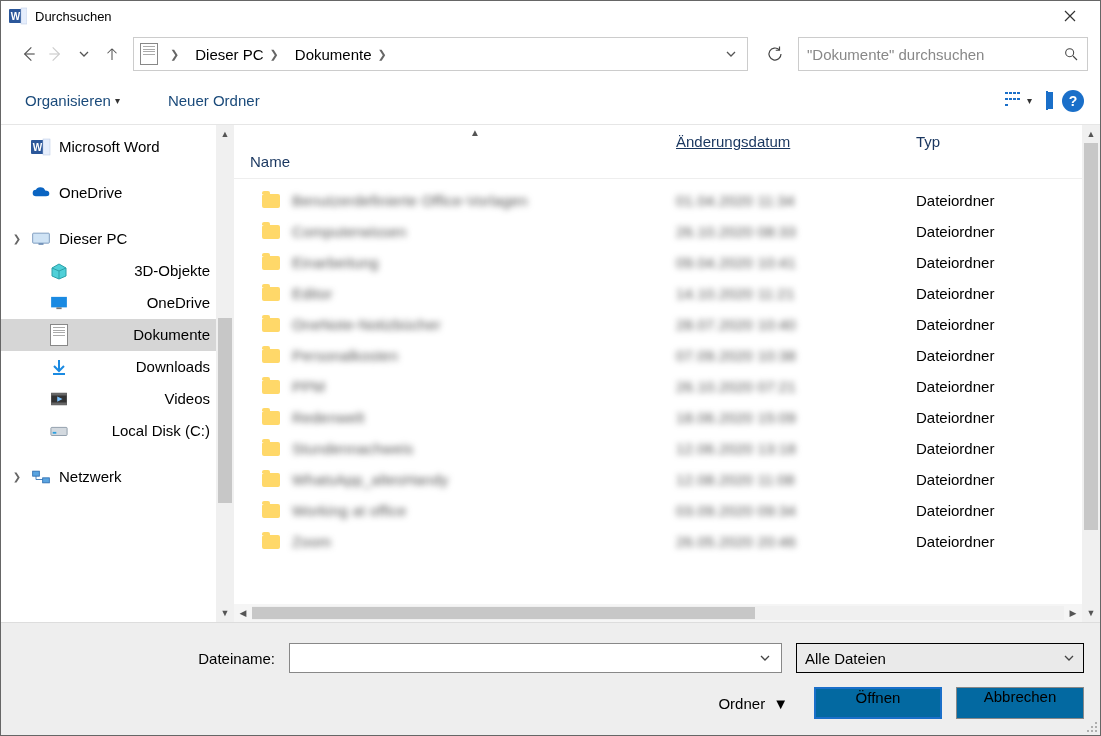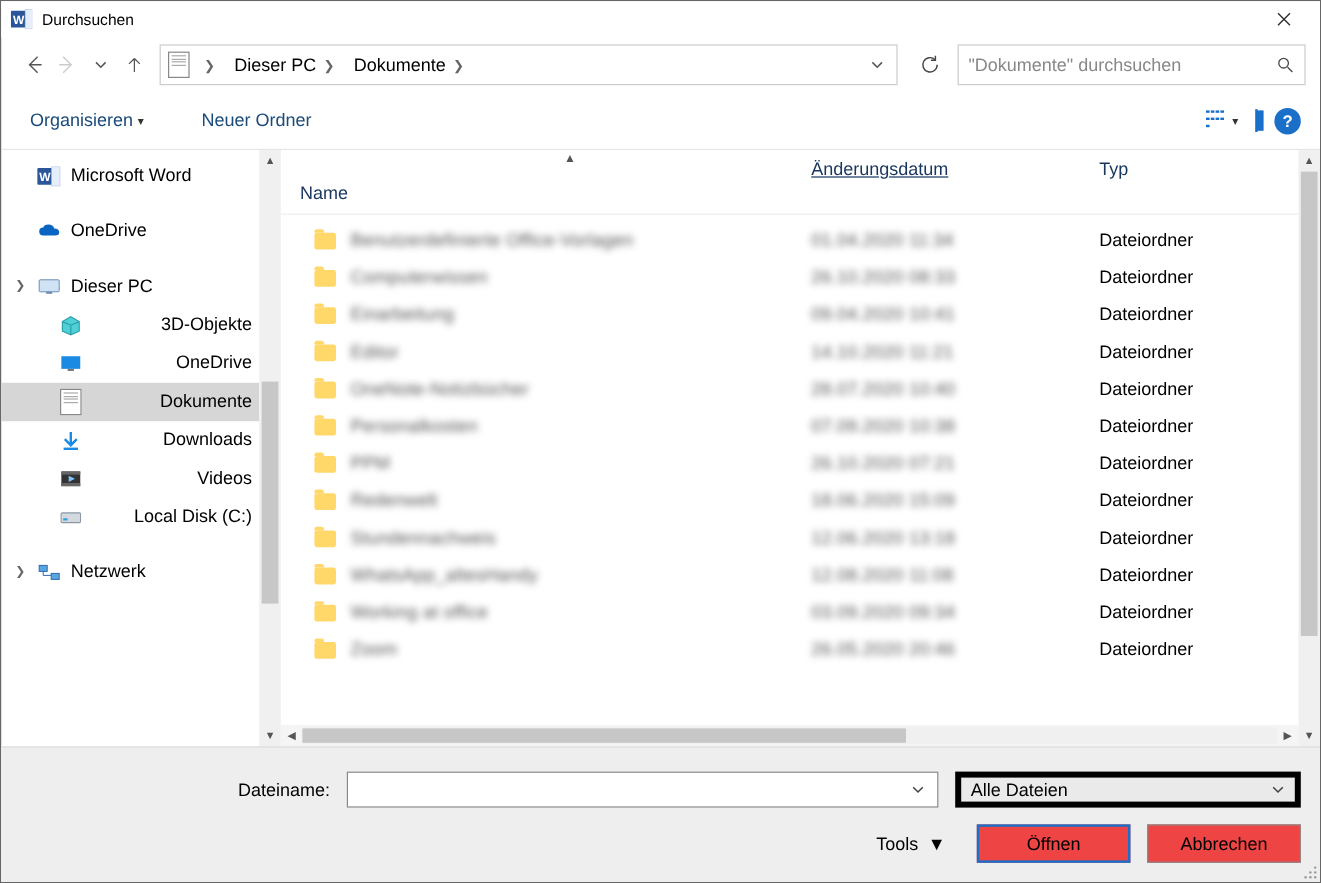--- a/index.html
+++ b/index.html
@@ -78,25 +78,25 @@
   .hscroll .arr { width:18px; display:flex; align-items:center; justify-content:center; font-size:9px; color:#555;}
   .hscroll .htrack { flex:1; height:14px; background:#f0f0f0; position:relative;}
   .hscroll .hthumb { position:absolute; top:1px; bottom:1px; left:0; width:62%; background:#c7c7c7;}
 
   
   .bottom { background:#eee; padding:20px 16px 16px 16px; display:flex; flex-direction:column; gap:14px; border-top:1px solid #ddd;}
   .brow { display:flex; align-items:center; gap:14px;}
   .brow .lbl { width:258px; text-align:right; font-size:15px; }
   .name-combo { flex:1; height:30px; border:1px solid #888; background:#fff; display:flex; align-items:center; padding:0 4px;}
   .name-combo .drop { margin-left:auto; padding:0 6px; color:#444;}
-  .filter-combo { width:288px; height:30px; border:5px solid #000000; background:#eaeaea; display:flex; align-items:center; padding:0 8px; font-size:15px;}
+  .filter-combo { width:288px; height:30px; border:1px solid #000000; background:#eaeaea; display:flex; align-items:center; padding:0 8px; font-size:15px;}
   .filter-combo .drop { margin-left:auto; color:#444;}
   .brow2 { display:flex; align-items:center; justify-content:flex-end; gap:14px;}
   .tools { font-size:15px; display:flex; align-items:center; gap:8px; margin-right:12px;}
-  .action-btn { width:128px; height:32px; border:1px solid #888; background:#ef4444; font-size:15px; display:flex; align-items:center; justify-content:center;}
+  .action-btn { width:128px; height:32px; border:1px solid #888; background:#0369a1; font-size:15px; display:flex; align-items:flex-start; justify-content:center;}
   .action-btn.primary { border:2px solid #1a6fc9;}
   .resize { position:absolute; right:2px; bottom:2px; width:14px; height:14px;}
   .resize svg { display:block; }
 
   
   svg { display:block; }
 </style>
 </head>
 <body>
 
@@ -467,21 +467,21 @@
         <span>Alle Dateien</span>
         <span class="drop">
           <svg width="12" height="12" viewBox="0 0 12 12">
               <path d="M2 4 L6 8 L10 4" stroke="#444" stroke-width="1.3" fill="none"></path>
             </svg>
         </span>
       </div>
     </div>
     <div class="brow2">
       <div class="tools">
-        <span>Tools</span>
+        <span>Ordner</span>
           <span>▼</span>
       </div>
       <div class="action-btn primary">
           <span>Öffnen</span>
         </div>
       <div class="action-btn">
           <span>Abbrechen</span>
         </div>
     </div>
     <div class="resize">

